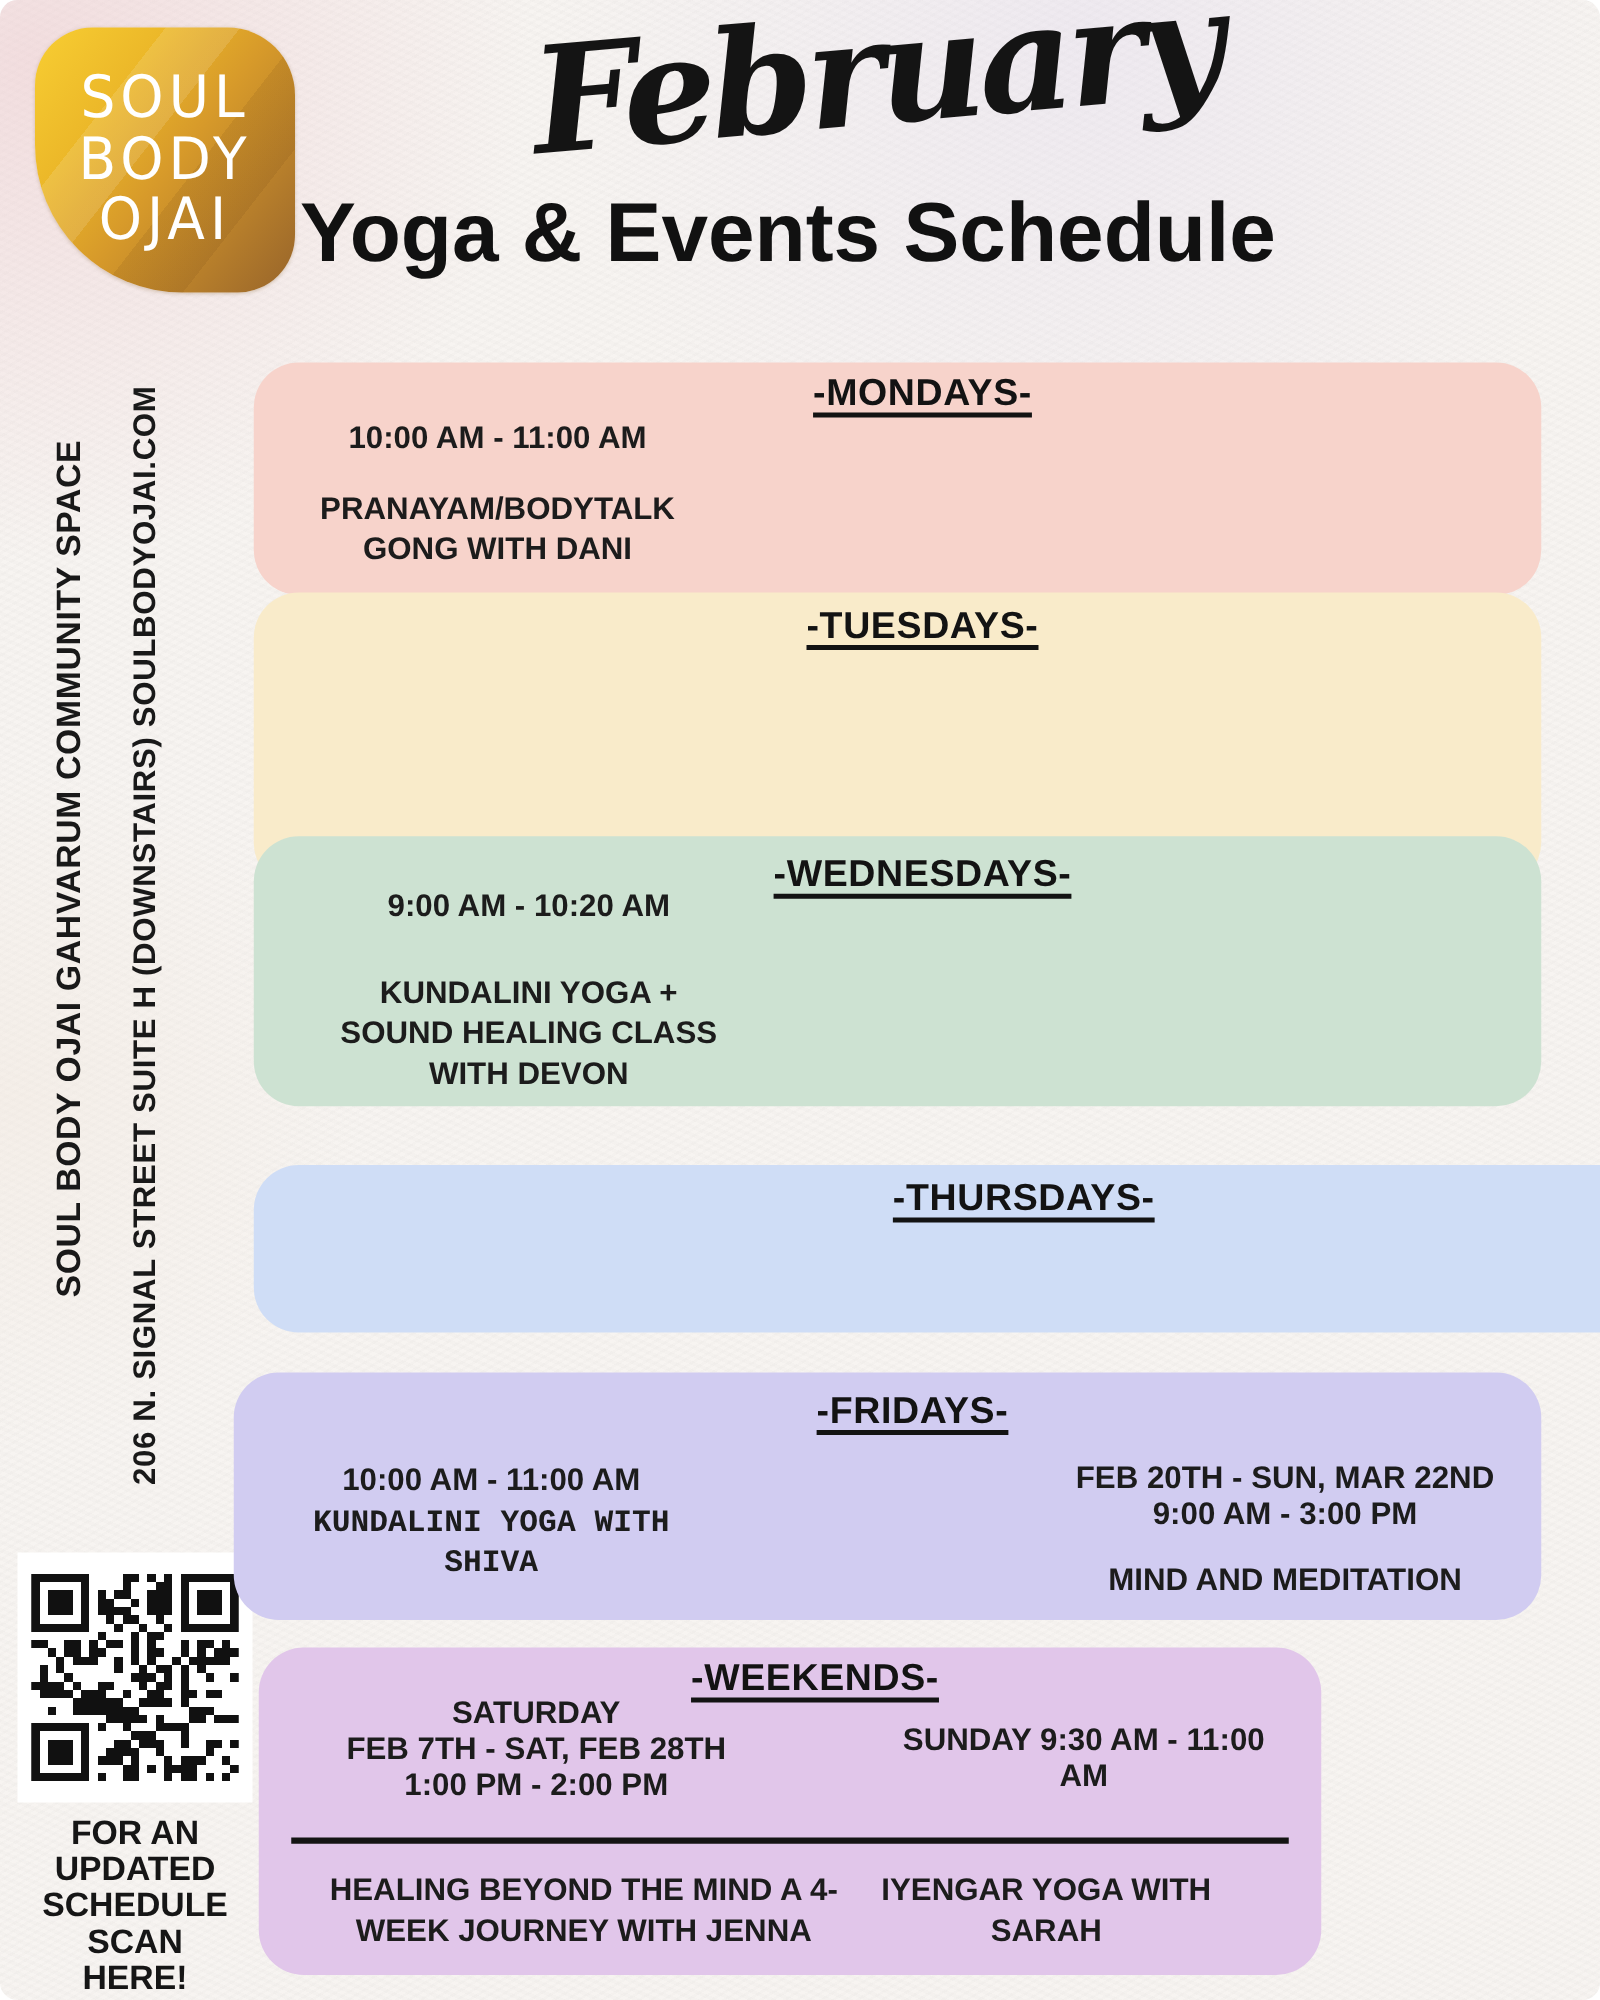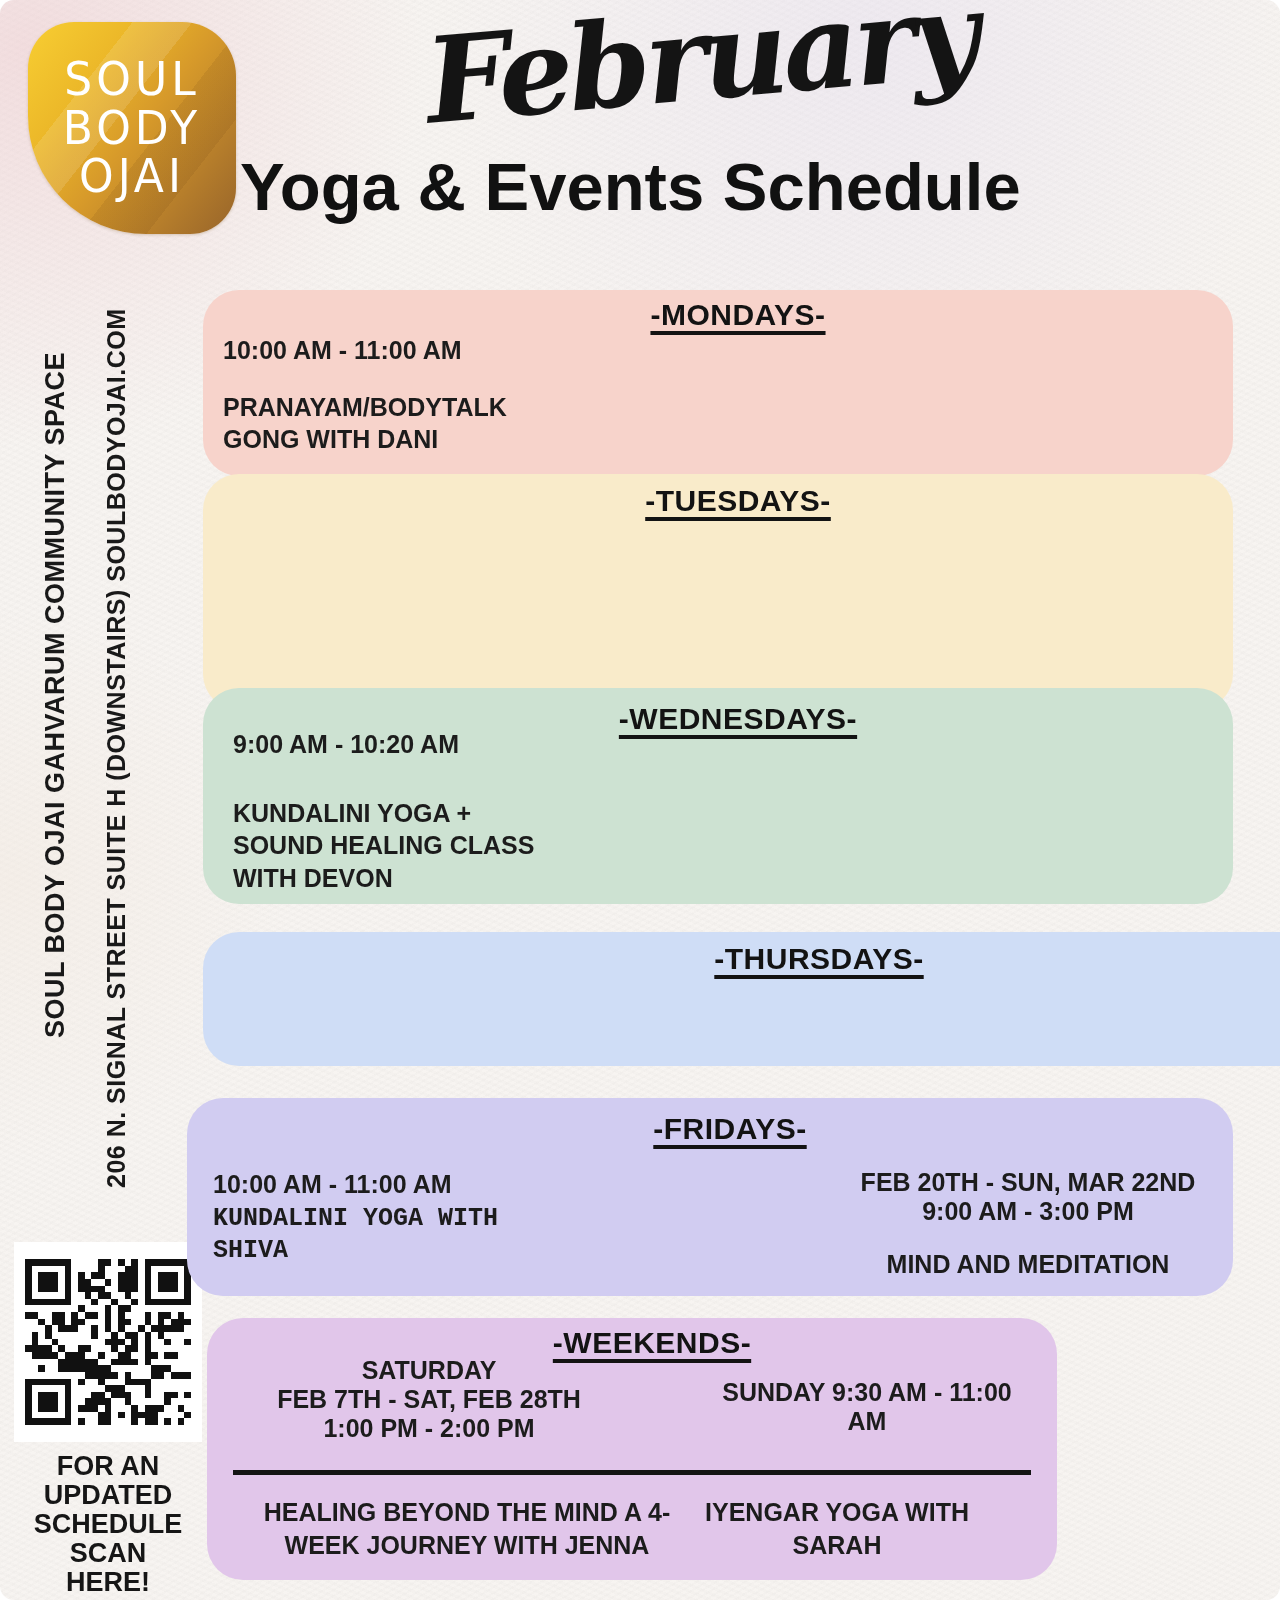--- a/index.html
+++ b/index.html
@@ -78,31 +78,31 @@
   .band-header{
     position:absolute;top:8px;left:40px;right:0;margin:0;
     text-align:center;
     font-size:30px;font-weight:bold;letter-spacing:.5px;color:#131313;
     text-decoration:underline;text-decoration-thickness:4px;text-underline-offset:6px;
   }
   .txt{font-weight:bold;font-size:25px;color:#1c1c1c;white-space:pre-line;}
   .time{line-height:1.15;}
   .event{line-height:1.3;}
   .dates{line-height:1.15;}
-  .colL{position:absolute;text-align:left;}
+  .colL{position:absolute;text-align:center;}
   .colR{position:absolute;text-align:center;}
 
   .band-mondays{left:203px;top:258px;width:1030px;height:186px;margin-top:32px;}
   .band-mondays .colL{left:20px;top:46px;width:350px;}
   .band-mondays .event{margin-top:26px;}
 
   .band-tuesdays{left:203px;top:474px;width:1030px;height:236px;}
   .band-tuesdays .band-header{top:10px;}
 
-  .band-wednesdays{left:203px;top:688px;width:1030px;height:216px;}
+  .band-wednesdays{left:203px;top:669px;width:1030px;height:216px;}
   .band-wednesdays .band-header{top:14px;}
   .band-wednesdays .colL{left:30px;top:42px;width:380px;}
   .band-wednesdays .event{margin-top:38px;}
 
   .band-thursdays{left:203px;top:932px;width:1192px;height:134px;}
   .band-thursdays .band-header{top:10px;}
 
   .band-fridays{left:187px;top:1098px;width:1046px;height:198px;}
   .band-fridays .band-header{top:14px;}
   .band-fridays .colL{left:26px;top:72px;width:360px;}

